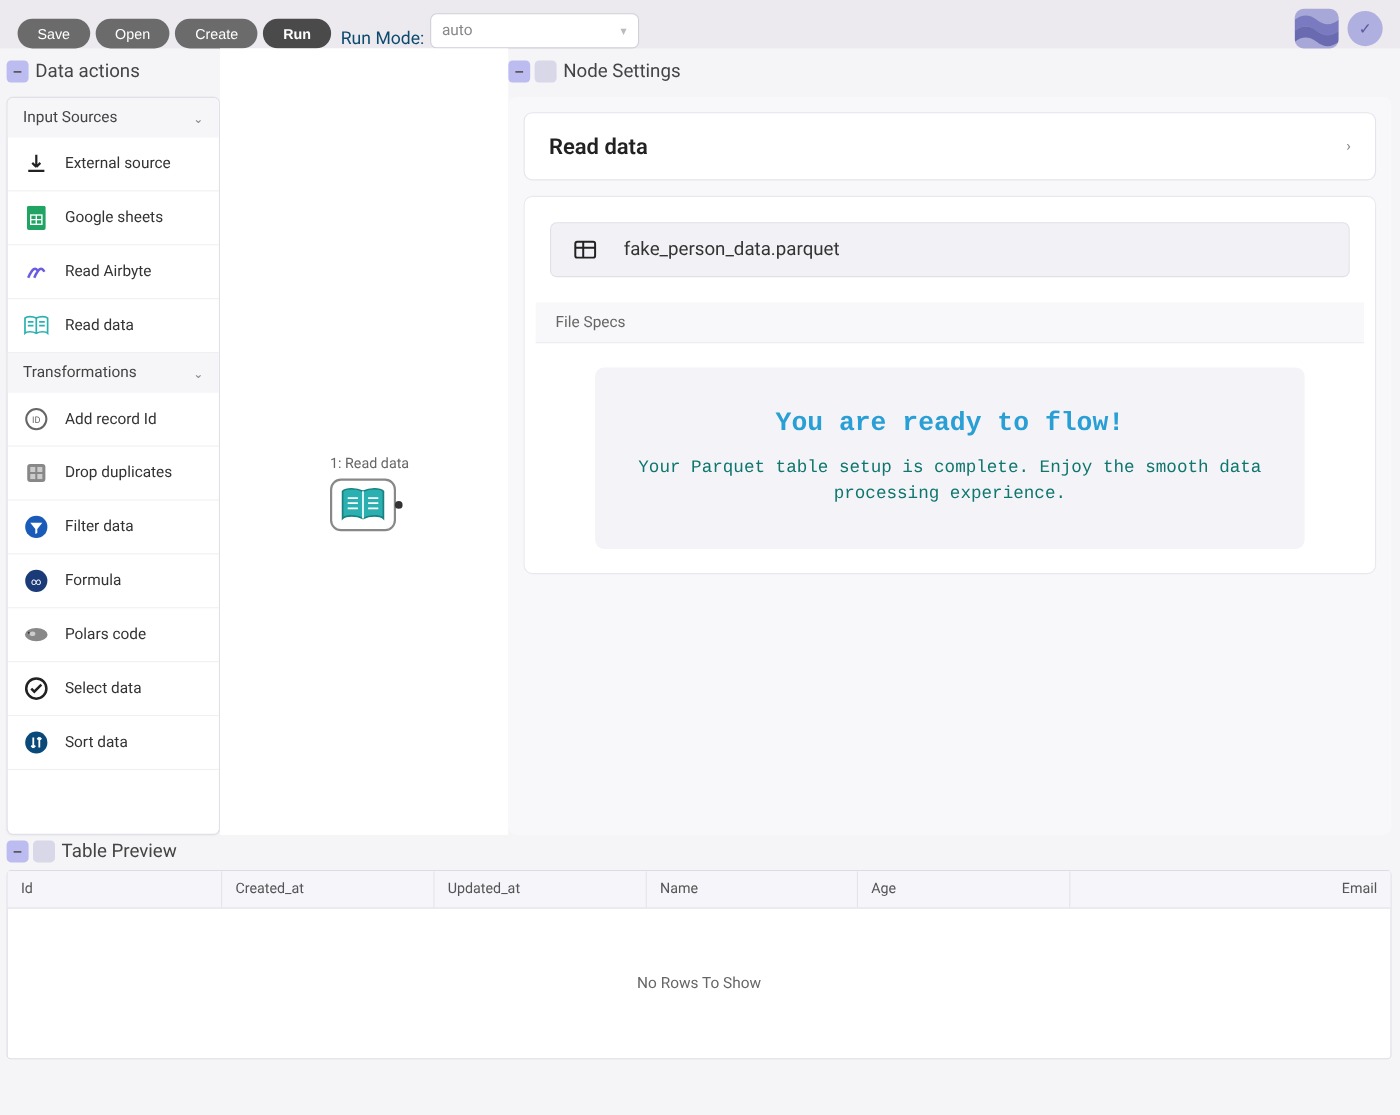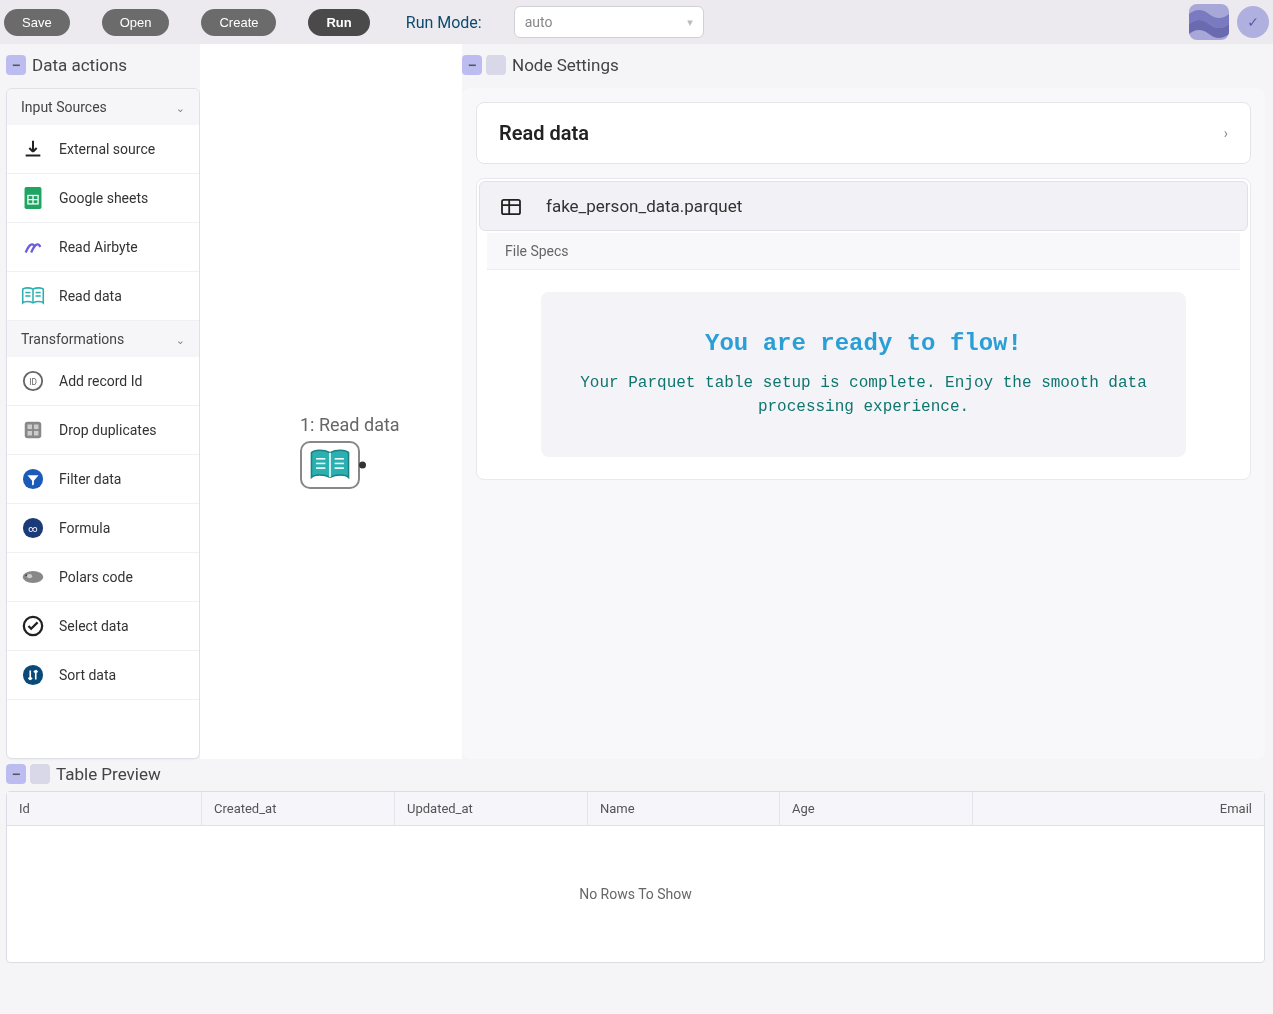--- a/index.html
+++ b/index.html
@@ -9,23 +9,23 @@
       color: #333;
       width: 1273px;
       height: 1014px;
       overflow: hidden;
     }
     
     .toolbar {
       height: 44px;
       background: #eceaee;
       display: flex;
-      align-items: center;
-      padding: 0 4px;
-      gap: 32px;
+      align-items: flex-end;
+      padding: 0 16px;
+      gap: 5px;
     }
     .toolbar-btn {
       background: #6b6b6b;
       color: #fff;
       border: none;
       border-radius: 16px;
       padding: 6px 18px;
       font-size: 13px;
       cursor: pointer;
     }
@@ -88,21 +88,21 @@
     }
     .action-icon {
       width:24px; height:24px; display:flex; align-items:center; justify-content:center;
       flex-shrink:0;
     }
 
     
     .canvas-node {
       position:absolute; left:100px; top:370px; text-align:center;
     }
-    .canvas-node-label { font-size:18px; color:#666; margin-bottom:6px;}
+    .canvas-node-label { font-size:13px; color:#666; margin-bottom:6px;}
     .canvas-node-box {
       width:60px; height:48px; border:2px solid #888; border-radius:10px;
       background:#fff; display:flex; align-items:center; justify-content:center;
       position:relative;
     }
     .canvas-node-port {
       position:absolute; right:-8px; top:50%; transform:translateY(-50%);
       width:7px; height:7px; background:#333; border-radius:50%;
     }
 
@@ -342,21 +342,21 @@
       <span class="panel-title">Node Settings</span>
     </div>
     <div class="settings-body">
       <div class="card">
         <div class="node-title-row">
           <span class="node-title">Read data</span>
           <span class="node-chev">›</span>
         </div>
       </div>
       <div class="inner-card" style="margin-top:14px;">
-        <div class="file-row" style="margin:2px; border-radius:6px;align-items:flex-end;">
+        <div class="file-row" style="margin:23px; border-radius:6px;">
           <span>
             <svg width="22" height="18" viewBox="0 0 24 20" fill="none" stroke="#222" stroke-width="2">
                 <rect x="2" y="2" width="20" height="16" rx="2"></rect>
                 <line x1="2" y1="8" x2="22" y2="8"></line>
                 <line x1="10" y1="2" x2="10" y2="18"></line>
               </svg>
           </span>
           <span class="file-name">fake_person_data.parquet</span>
         </div>
         <div class="sub-header" style="margin: 0 10px; border:none; border-bottom:1px solid #ececf2;">File Specs</div>

